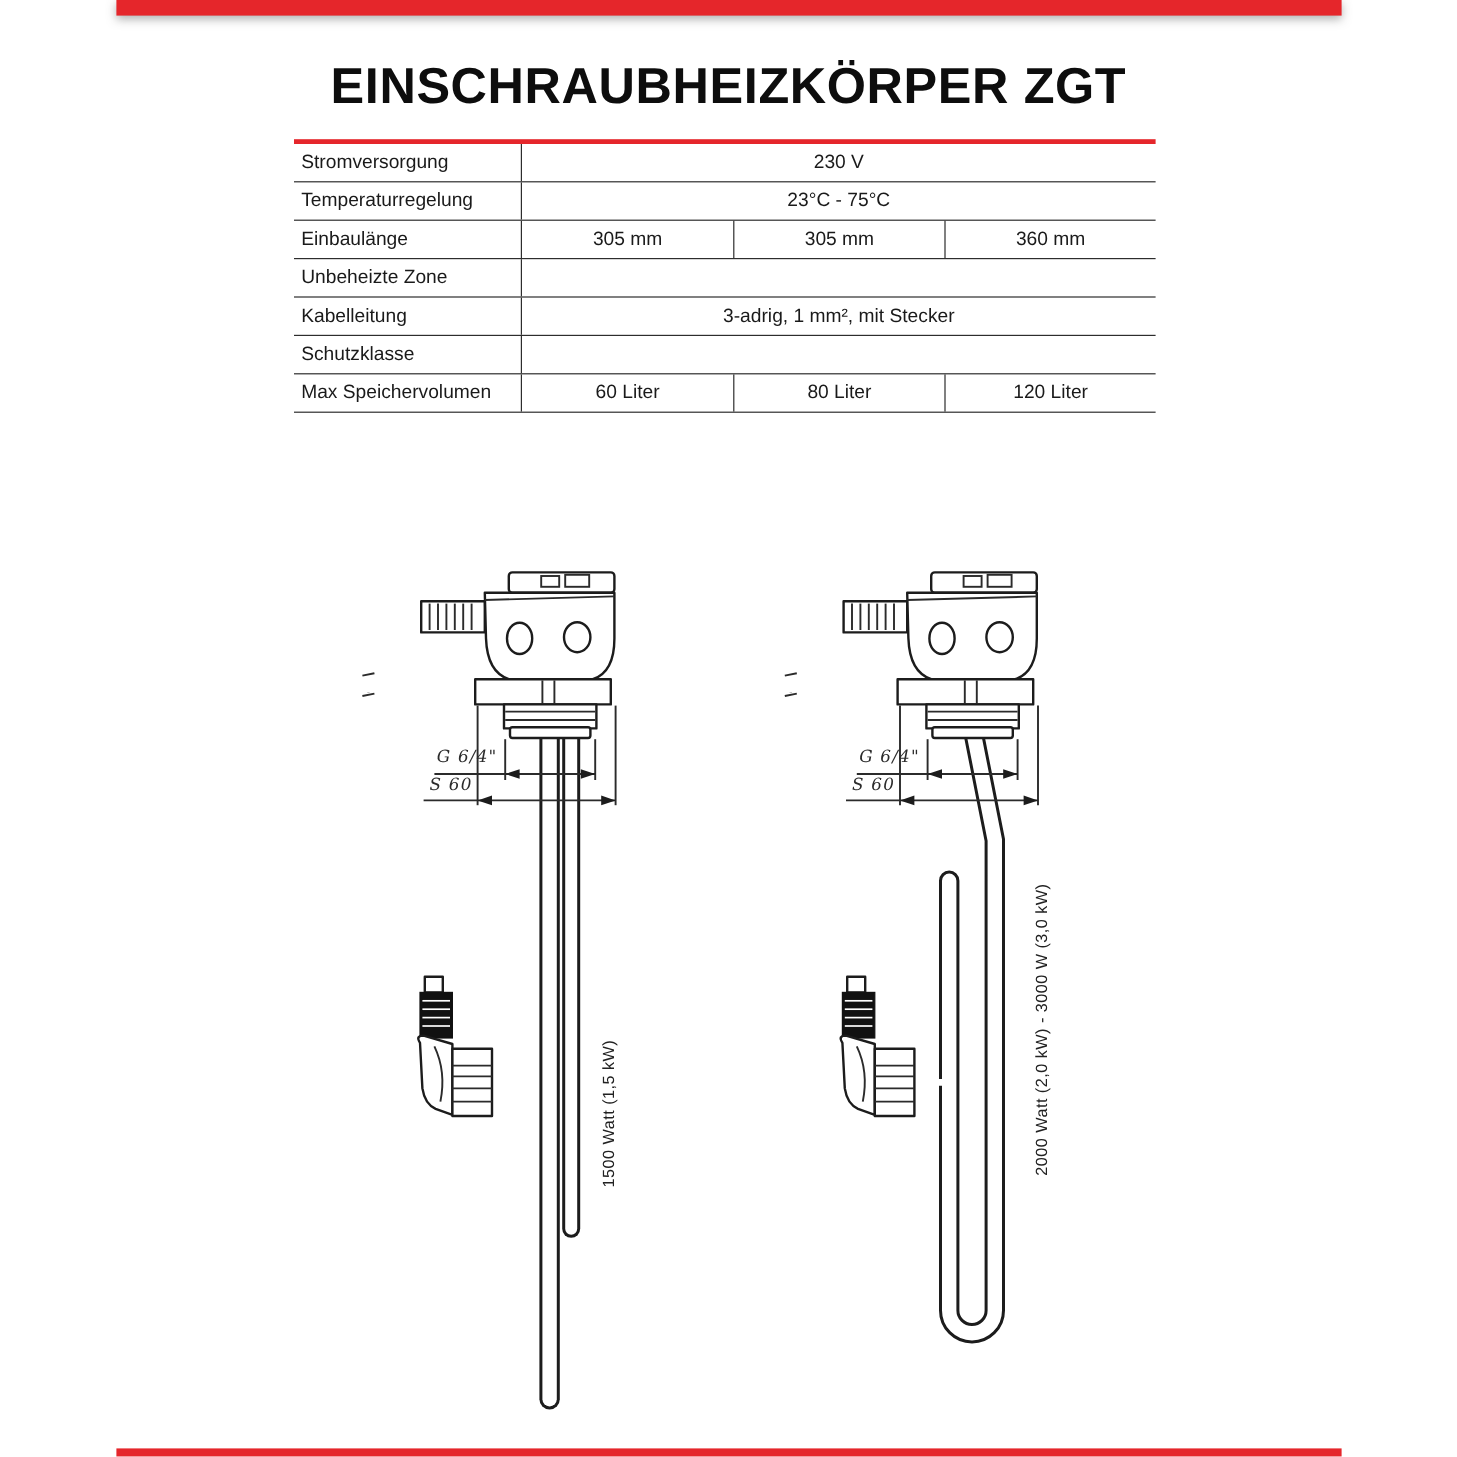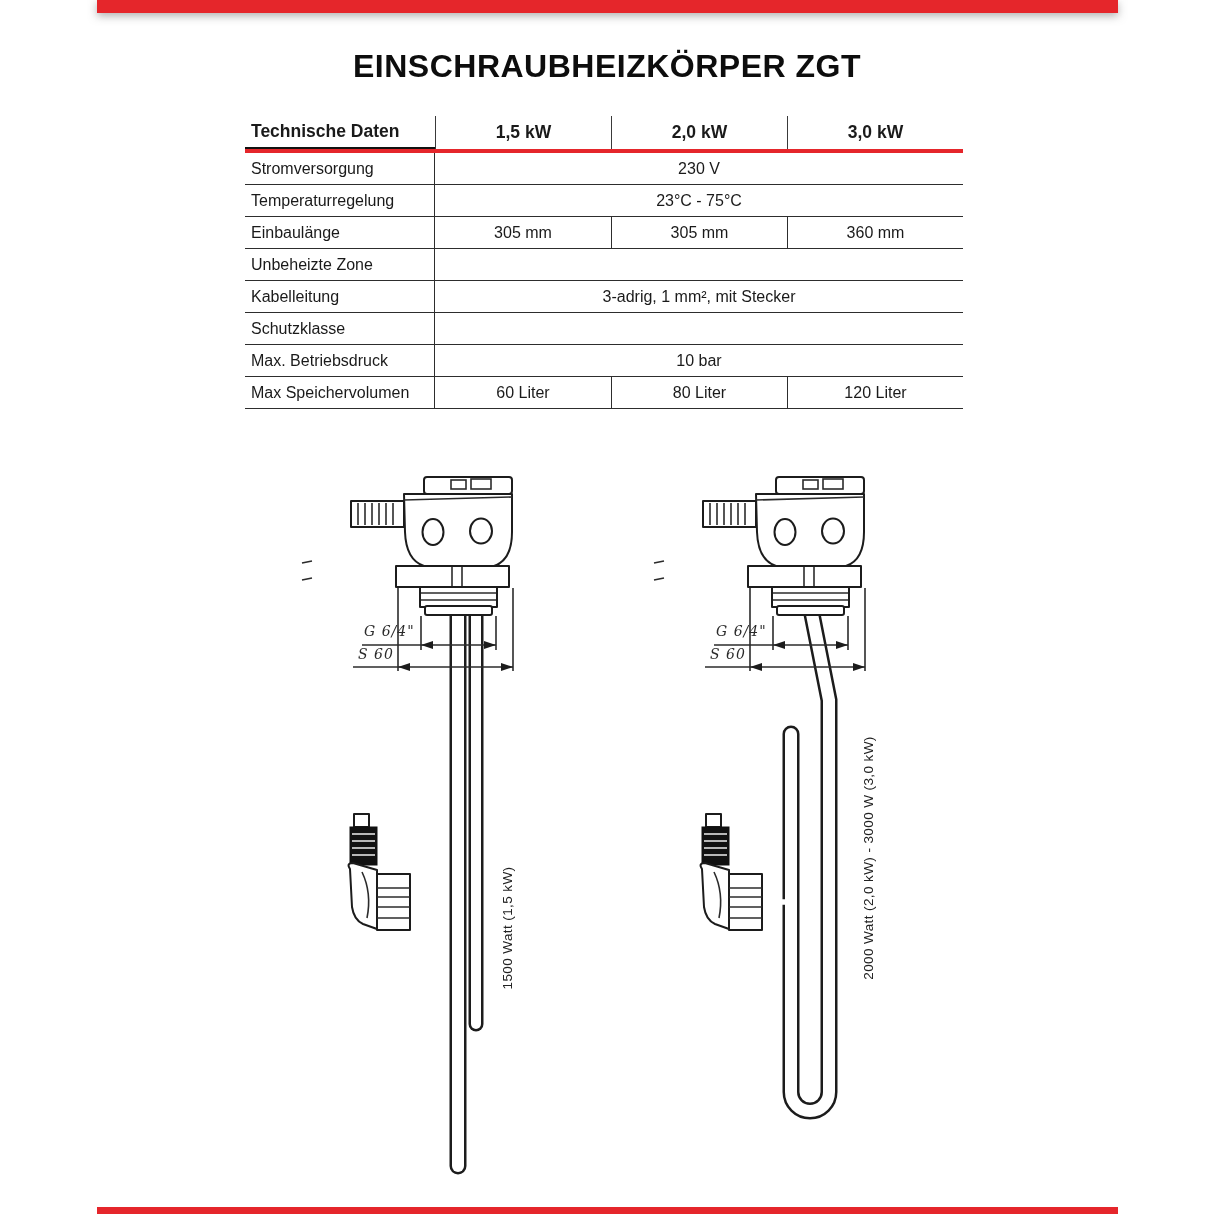--- a/index.html
+++ b/index.html
@@ -4,21 +4,21 @@
 <style>
   html,body{margin:0;padding:0;background:#fff;}
   .page{position:relative;width:1214px;height:1214px;background:#fff;overflow:hidden;
         font-family:"Liberation Sans",sans-serif;color:#1a1a1a;}
 
   .top-bar{position:absolute;left:97px;top:0;width:1021px;height:13px;
            background:#e5262b;box-shadow:0 3px 8px rgba(100,100,100,.5);}
   .bottom-bar{position:absolute;left:97px;top:1207px;width:1021px;height:7px;background:#e5262b;}
 
   .title{position:absolute;left:0;top:48px;width:1214px;text-align:center;
-         font-size:32px;font-weight:bold;letter-spacing:.5px;color:#0d0d0d;}
+         font-size:42px;font-weight:bold;letter-spacing:.5px;color:#0d0d0d;}
 
   
   .datatable{position:absolute;left:245px;top:116px;width:718px;}
   .t-head{display:flex;height:33px;font-weight:bold;font-size:17.5px;}
   .th-label{width:190px;display:flex;align-items:center;padding-left:6px;box-sizing:border-box;
             border-bottom:2.5px solid #111;}
   .th-col{width:176px;display:flex;align-items:center;justify-content:center;
           border-left:1.6px solid #3a3a3a;box-sizing:border-box;}
   .red-rule{height:4px;background:#e5262b;}
   .t-row{display:flex;height:31px;border-bottom:1.6px solid #2d2d2d;font-size:16px;text-align:right;}
@@ -43,26 +43,20 @@
 <body>
 
 <div class="page">
 
   <div class="top-bar"></div>
   <div class="bottom-bar"></div>
 
   <div class="title">EINSCHRAUBHEIZKÖRPER ZGT</div>
 
   <div class="datatable">
-    <div class="t-head">
-      <div class="th-label">Technische Daten</div>
-      <div class="th-col">1,5 kW</div>
-      <div class="th-col">2,0 kW</div>
-      <div class="th-col">3,0 kW</div>
-    </div>
     <div class="red-rule"></div>
 
     <div class="t-row">
       <div class="t-label">Stromversorgung</div>
       <div class="t-span">230 V</div>
     </div>
     <div class="t-row">
       <div class="t-label">Temperaturregelung</div>
       <div class="t-span">23°C - 75°C</div>
     </div>
@@ -74,24 +68,20 @@
     </div>
     <div class="t-row">
       <div class="t-label">Unbeheizte Zone</div>
     </div>
     <div class="t-row">
       <div class="t-label">Kabelleitung</div>
       <div class="t-span">3-adrig, 1 mm², mit Stecker</div>
     </div>
     <div class="t-row">
       <div class="t-label">Schutzklasse</div>
-    </div>
-    <div class="t-row">
-      <div class="t-label">Max. Betriebsdruck</div>
-      <div class="t-span">10 bar</div>
     </div>
     <div class="t-row">
       <div class="t-label">Max Speichervolumen</div>
       <div class="t-cell">60 Liter</div>
       <div class="t-cell sep">80 Liter</div>
       <div class="t-cell sep">120 Liter</div>
     </div>
   </div>
 
   <svg class="drawing" width="1214" height="1214" viewBox="0 0 1214 1214">

